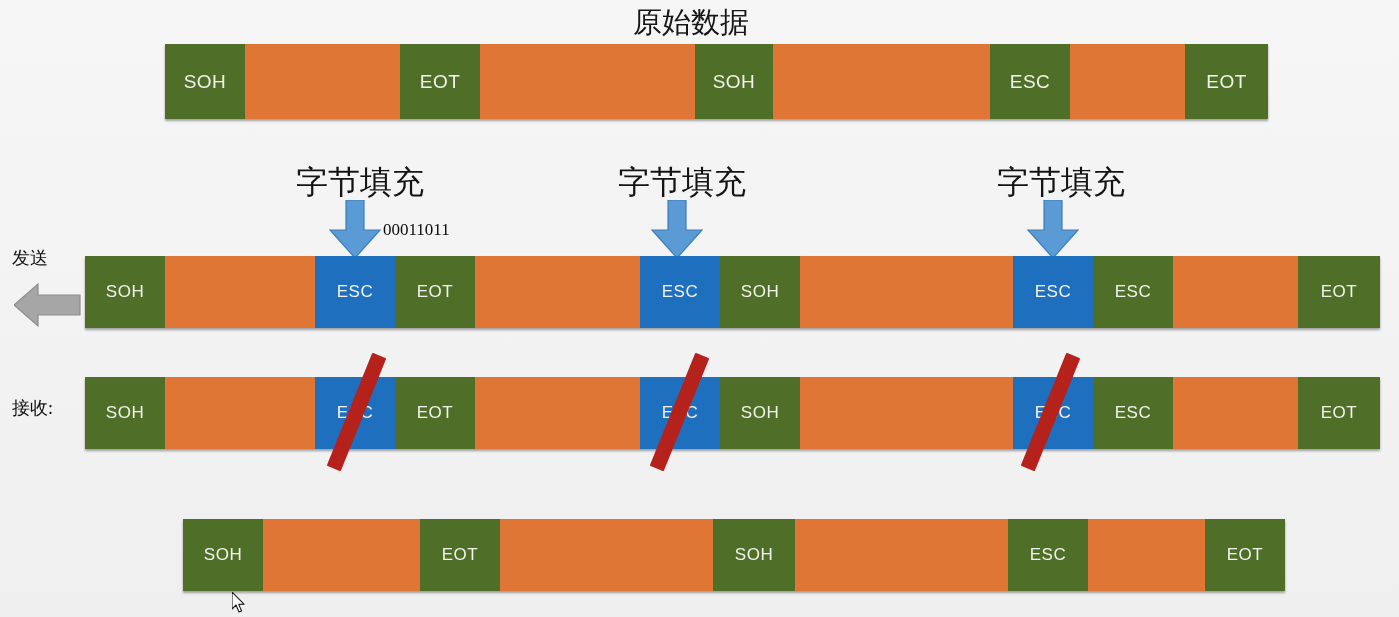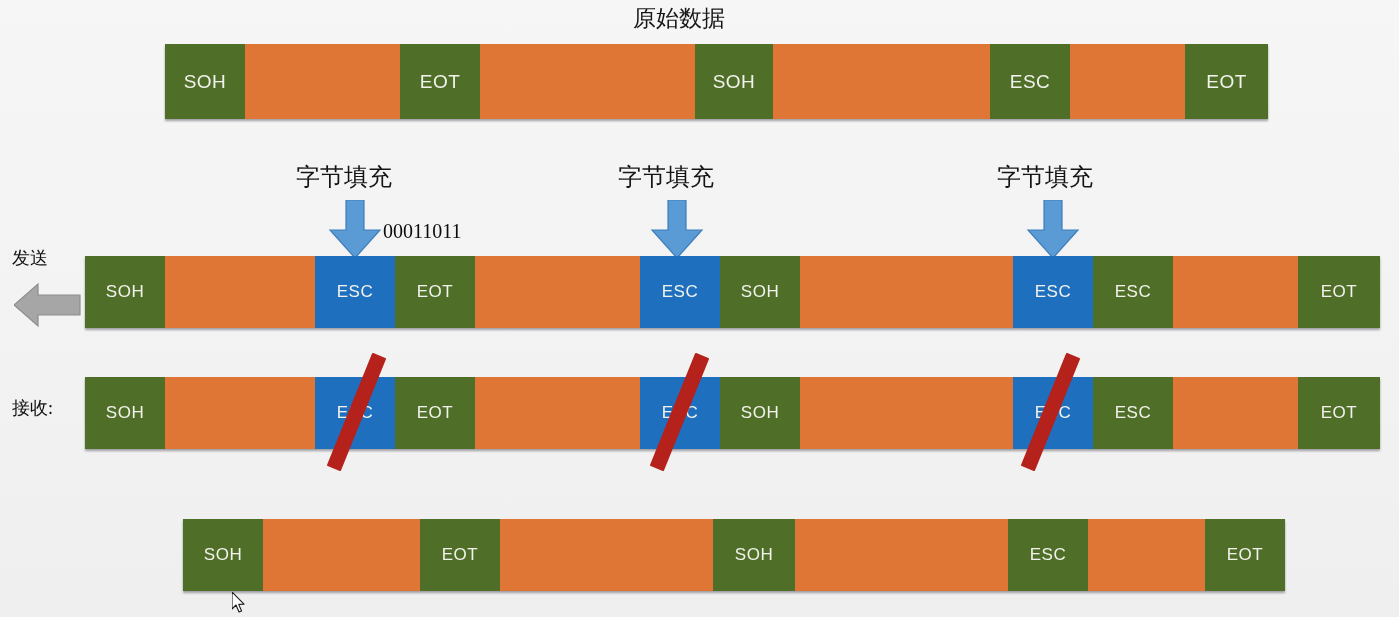--- a/index.html
+++ b/index.html
@@ -23,33 +23,33 @@
   .blk.blue{background:#1f6fbf;}
   .frame.shadowed{filter:drop-shadow(0 2px 1px rgba(90,90,100,.55));text-align:right;}
 
   
   .r1{height:75px;font-size:19px;}
   .r2{height:72px;font-size:17px;}
   .r3{height:72px;font-size:17px;}
   .r4{height:72px;font-size:17px;}
 
   
-  .title{position:absolute;color:#161616;font-size:23px;white-space:nowrap;
+  .title{position:absolute;color:#161616;font-size:29px;white-space:nowrap;
          font-family:"Liberation Serif","DejaVu Serif",serif;}
 
   
   .side-label{position:absolute;color:#111;font-size:18px;white-space:nowrap;
               font-family:"Liberation Serif","DejaVu Serif",serif;}
 
   
-  .stuff-label{position:absolute;color:#141414;font-size:24px;white-space:nowrap;
+  .stuff-label{position:absolute;color:#141414;font-size:32px;white-space:nowrap;
                font-family:Liberation Mono, monospace;}
 
   
-  .bin-note{position:absolute;color:#0c0c0c;font-size:20px;white-space:nowrap;
+  .bin-note{position:absolute;color:#0c0c0c;font-size:17px;white-space:nowrap;
             font-family:"Liberation Serif","DejaVu Serif",serif;}
 
   
   .down-arrow{position:absolute;}
   .left-arrow{position:absolute;}
 
   
   .strike{position:absolute;background:#b5211b;border-radius:1px;
           transform-origin:center center;}
 

